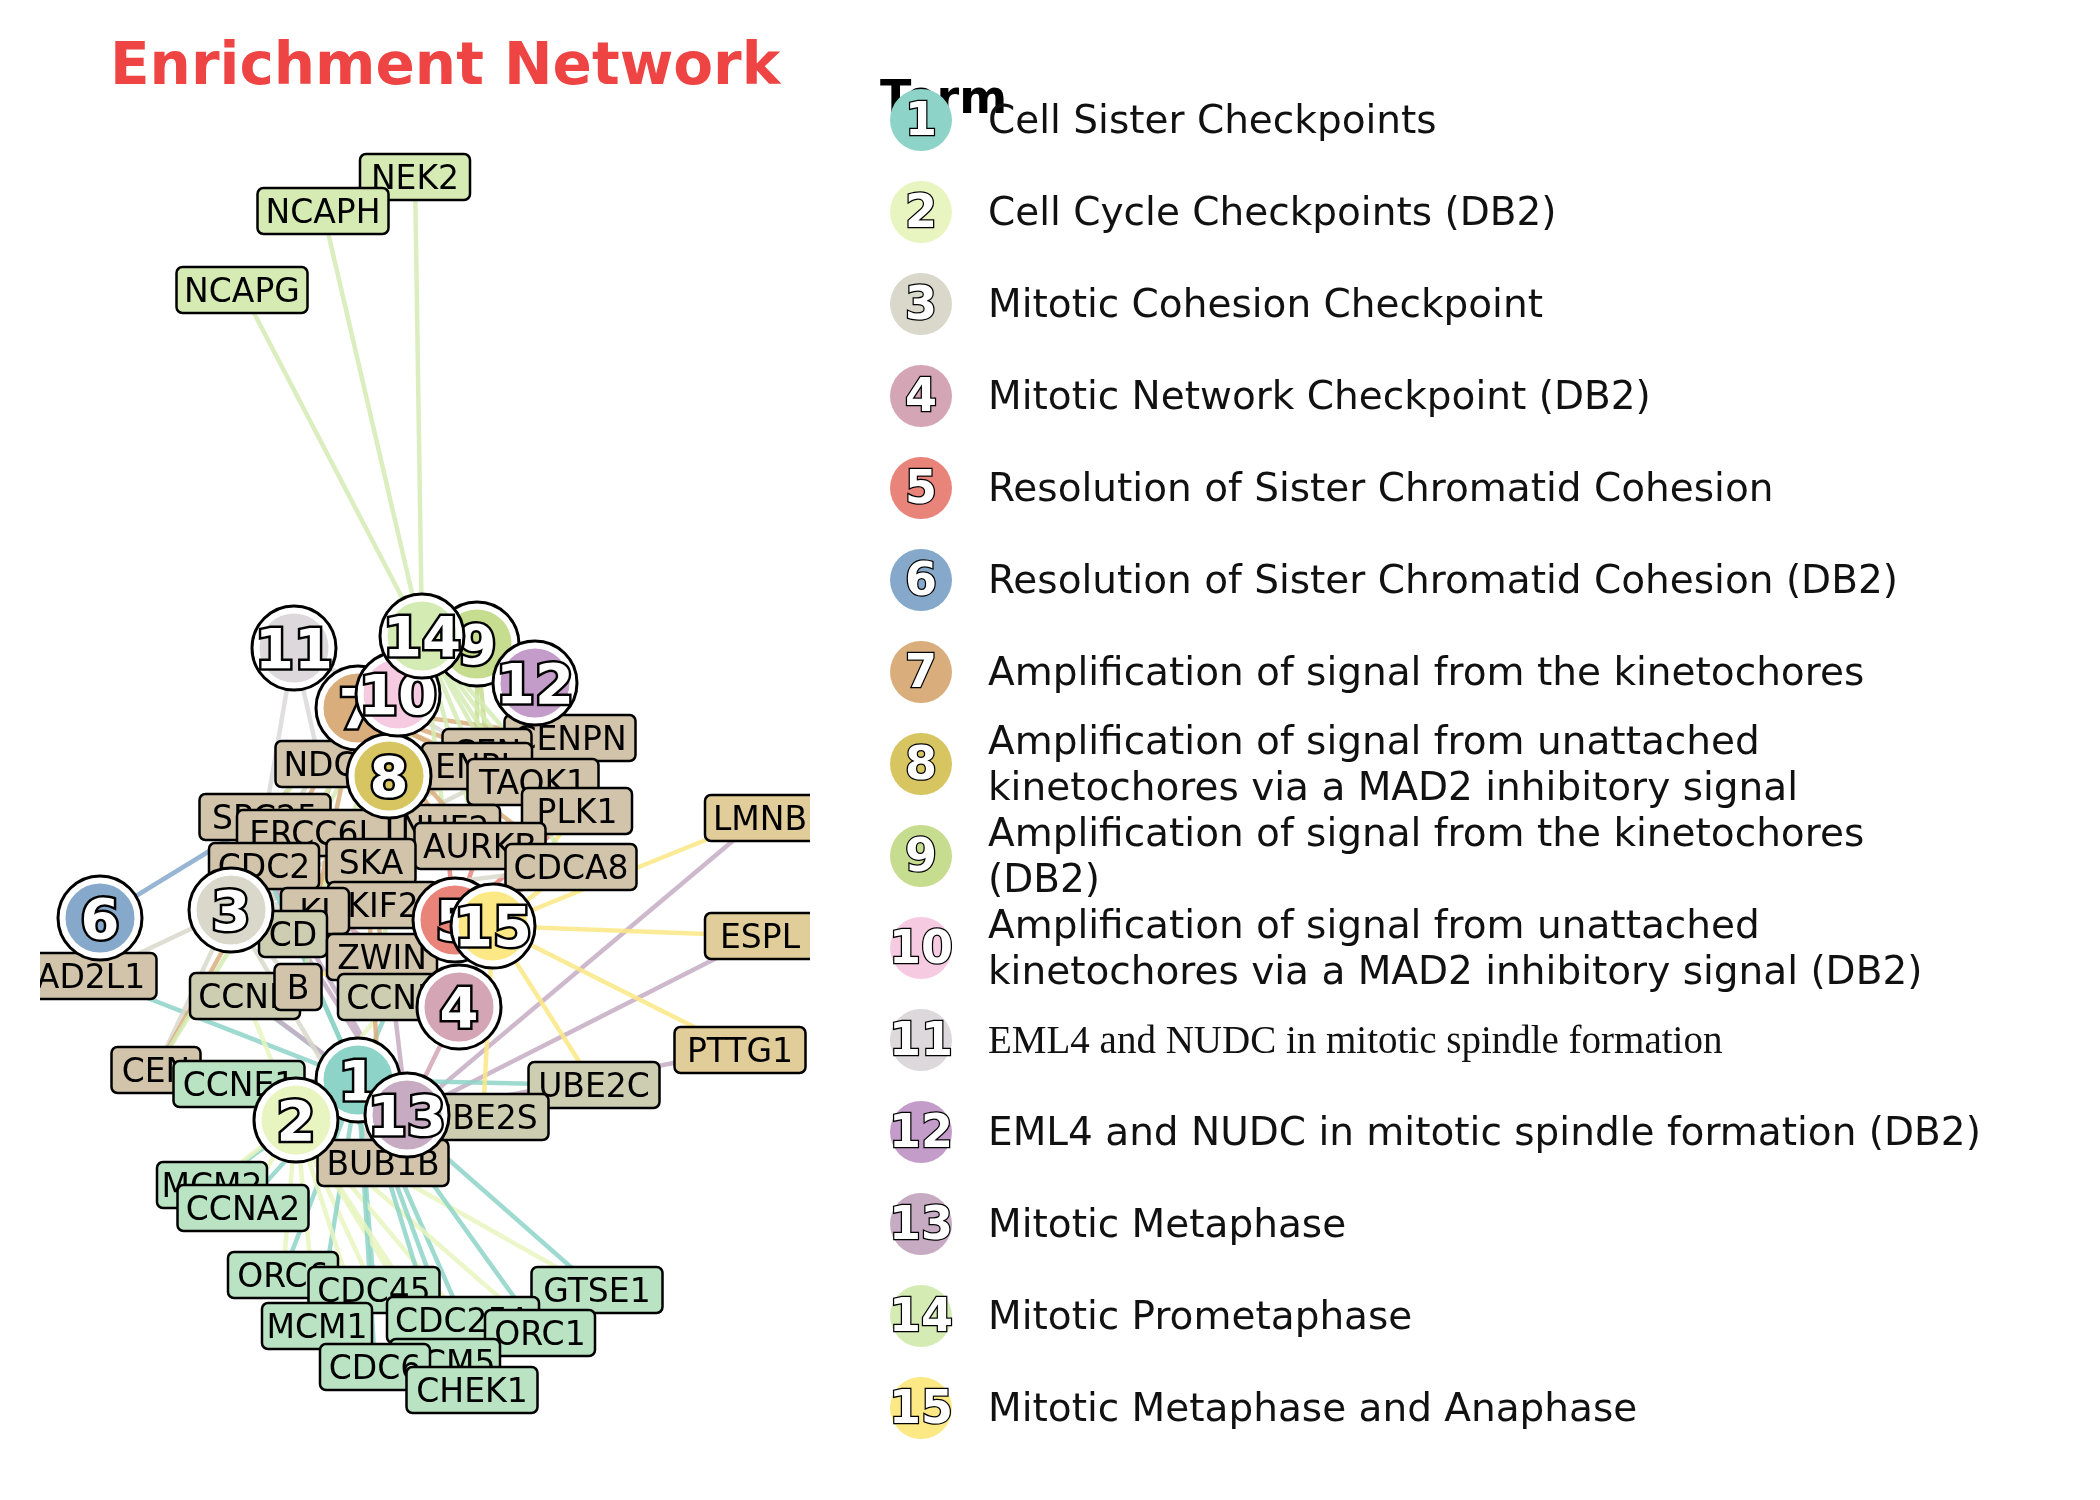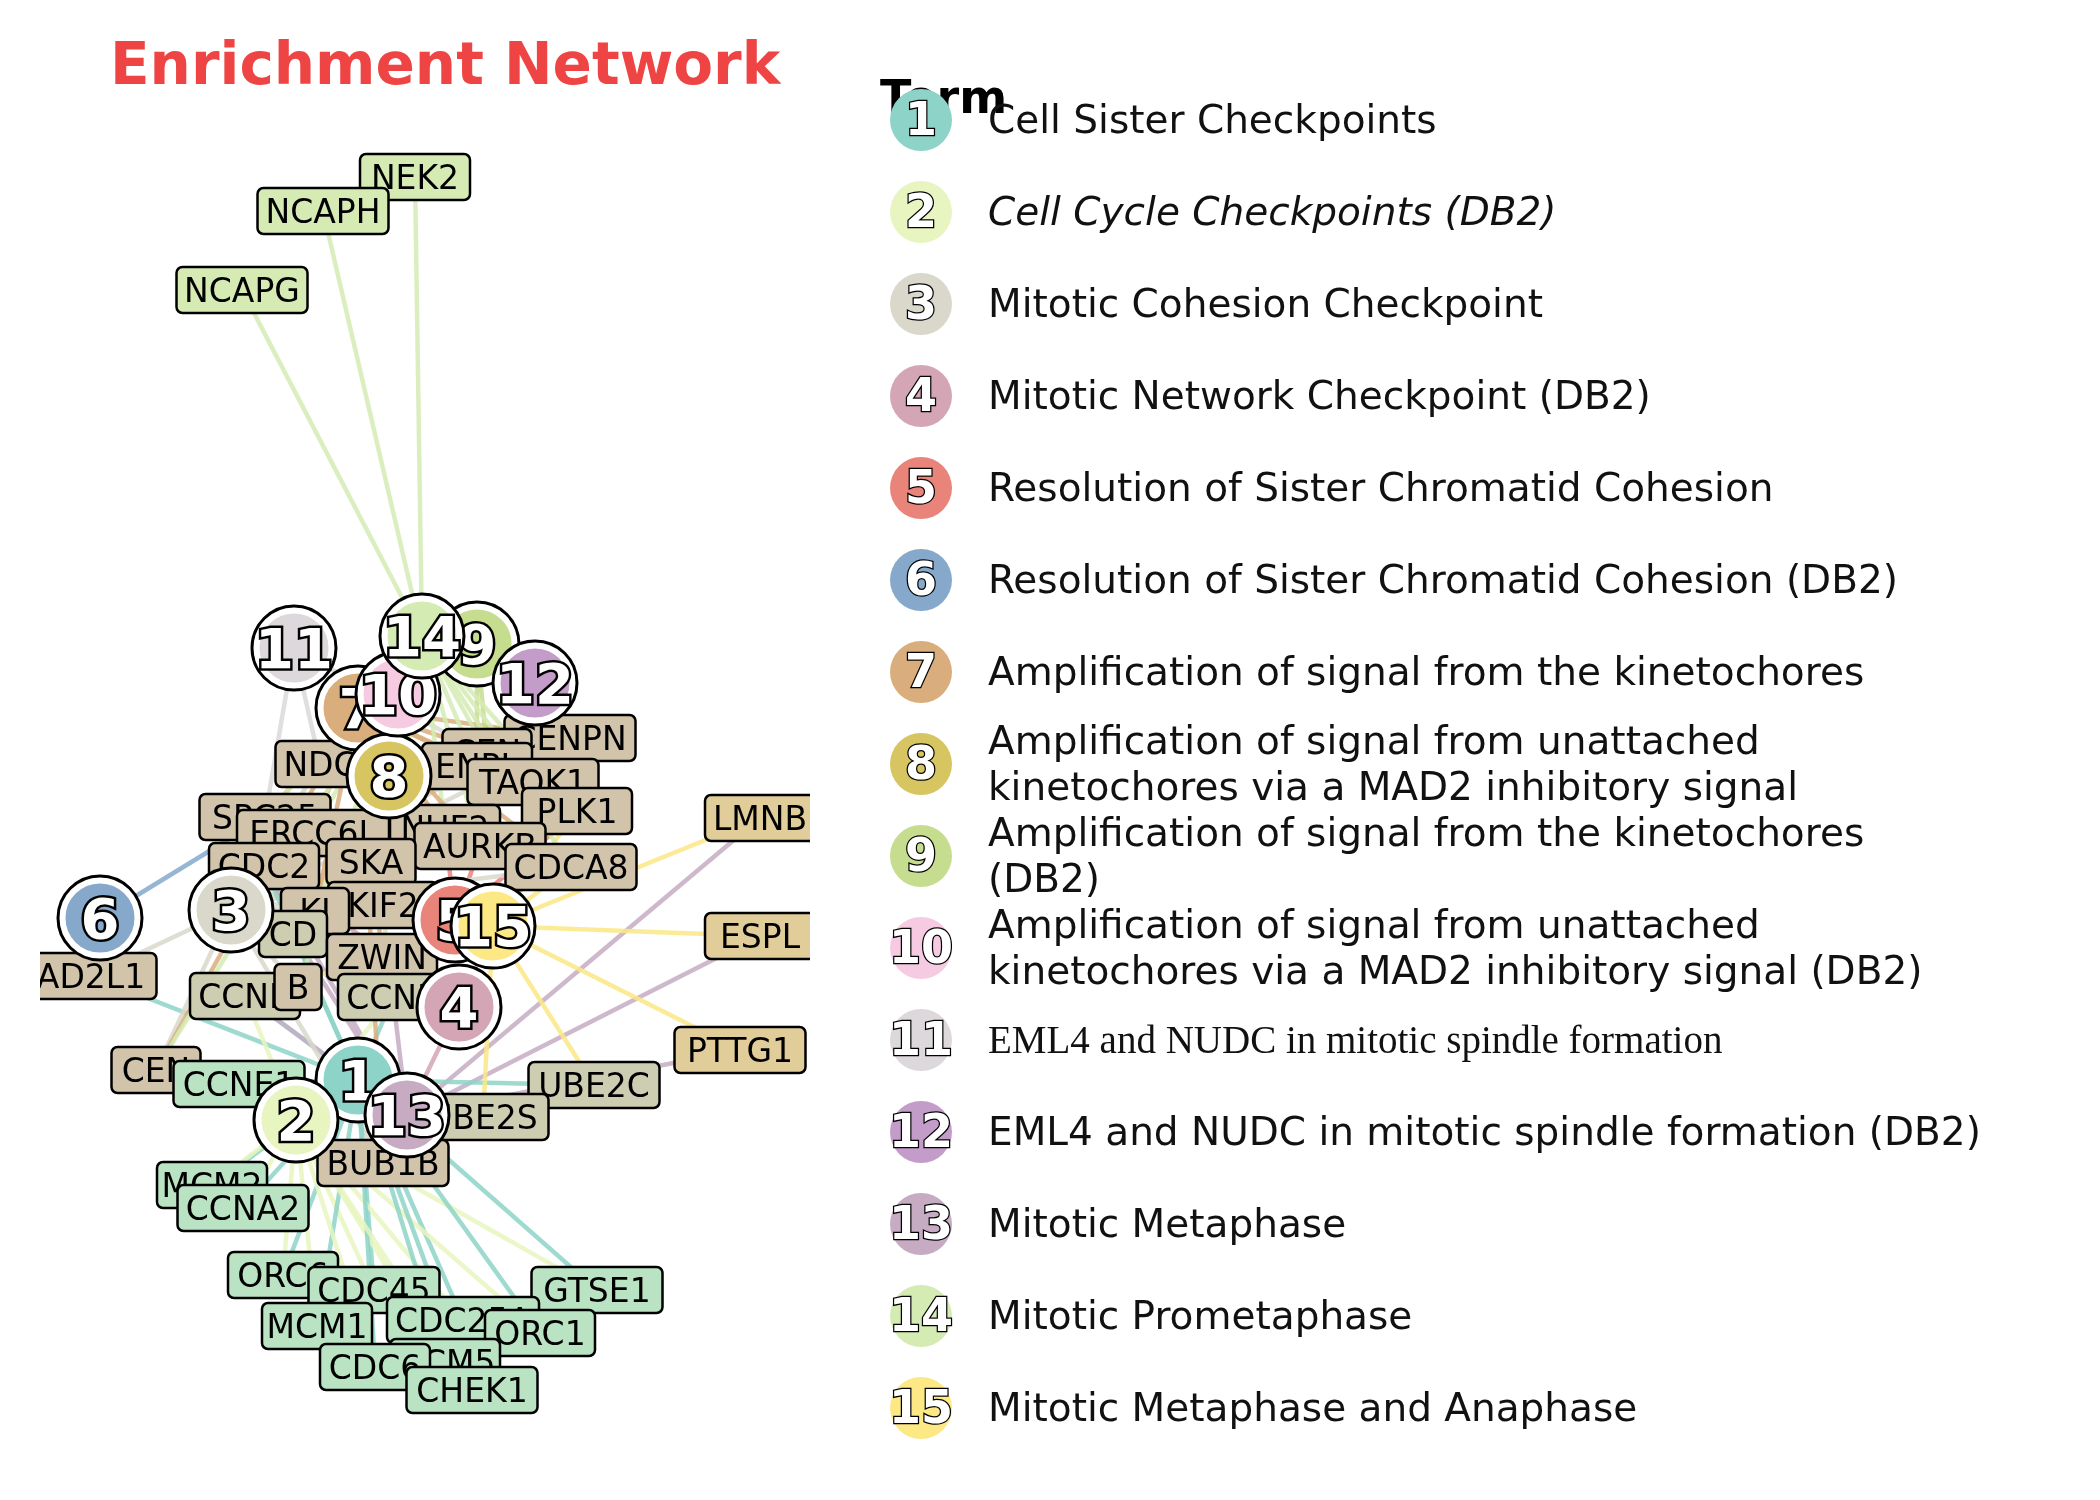--- a/index.html
+++ b/index.html
@@ -414,21 +414,21 @@
       <div class="legend-item" style="top: -24px;">
         <div class="legend-dot" style="background: rgb(141, 211, 199); top: -31px;"></div>
         <div class="legend-num" style="top: -28px;">1</div>
         <div class="legend-label" style="top: -23px;">
           <div>Cell Sister Checkpoints</div>
         </div>
       </div>
       <div class="legend-item" style="top: 68px;">
         <div class="legend-dot" style="background: rgb(232, 245, 192); top: -31px;"></div>
         <div class="legend-num" style="top: -28px;">2</div>
-        <div class="legend-label" style="top: -23px; font-style: italic;">
+        <div class="legend-label" style="top: -23px;">
           <div>Cell Cycle Checkpoints (DB2)</div>
         </div>
       </div>
       <div class="legend-item" style="top: 160px;">
         <div class="legend-dot" style="background: rgb(217, 216, 203); top: -31px;"></div>
         <div class="legend-num" style="top: -28px;">3</div>
         <div class="legend-label" style="top: -23px;">
           <div>Mitotic Cohesion Checkpoint</div>
         </div>
       </div>

